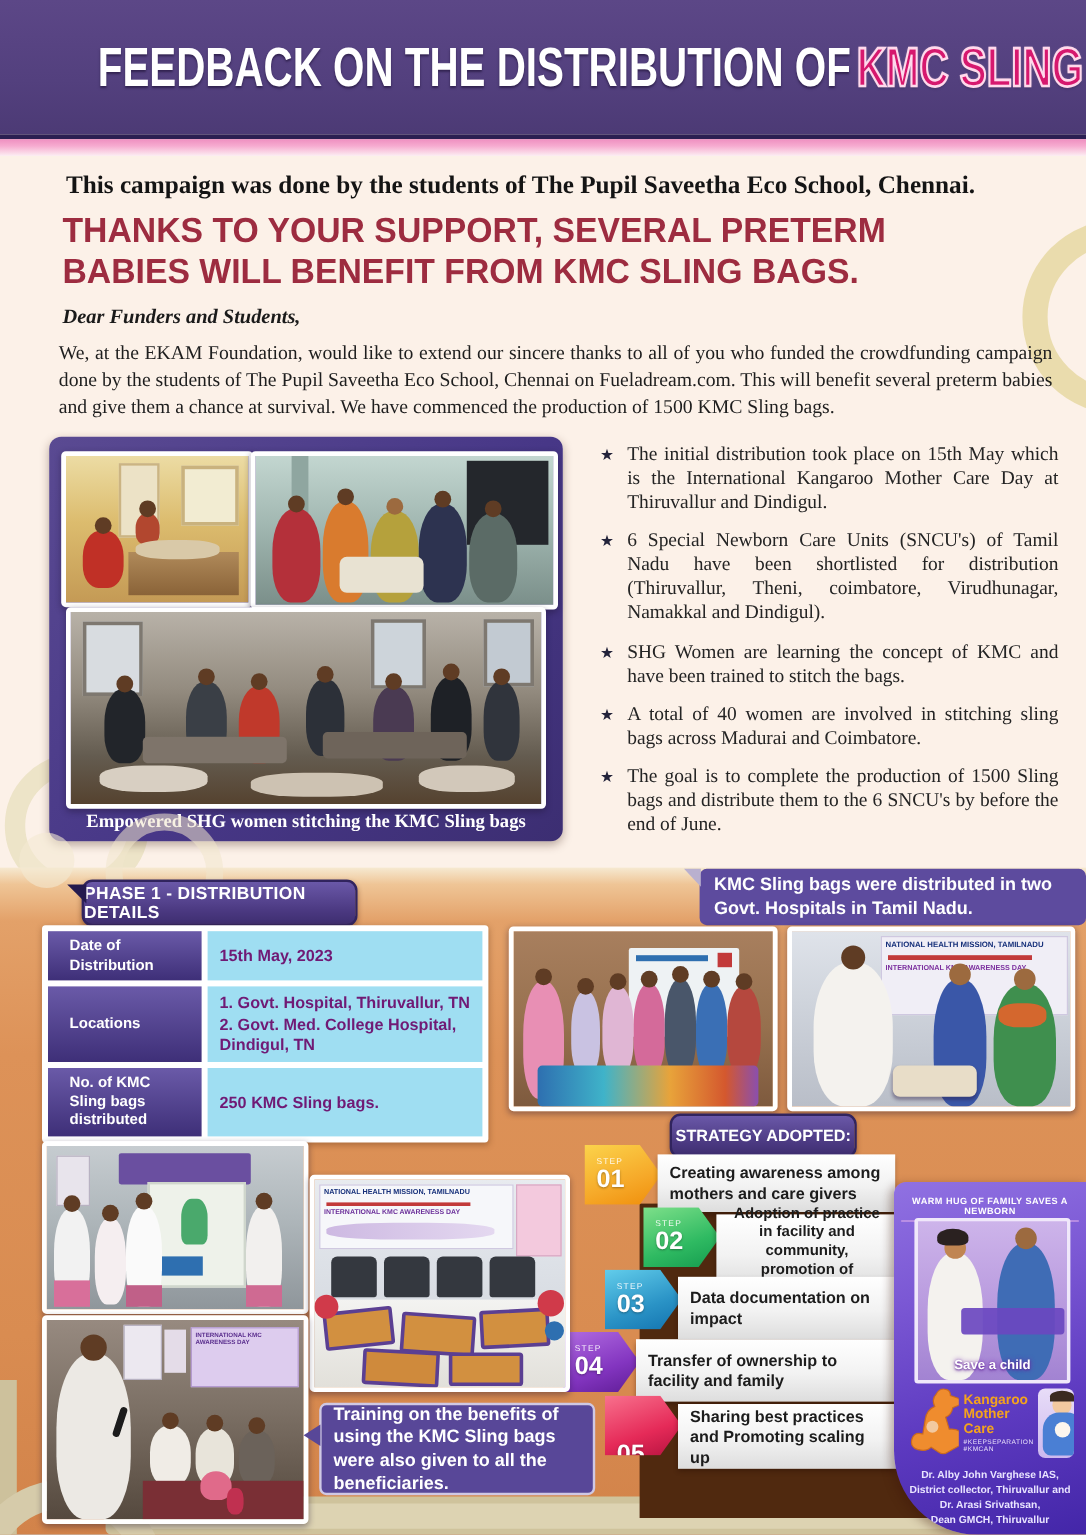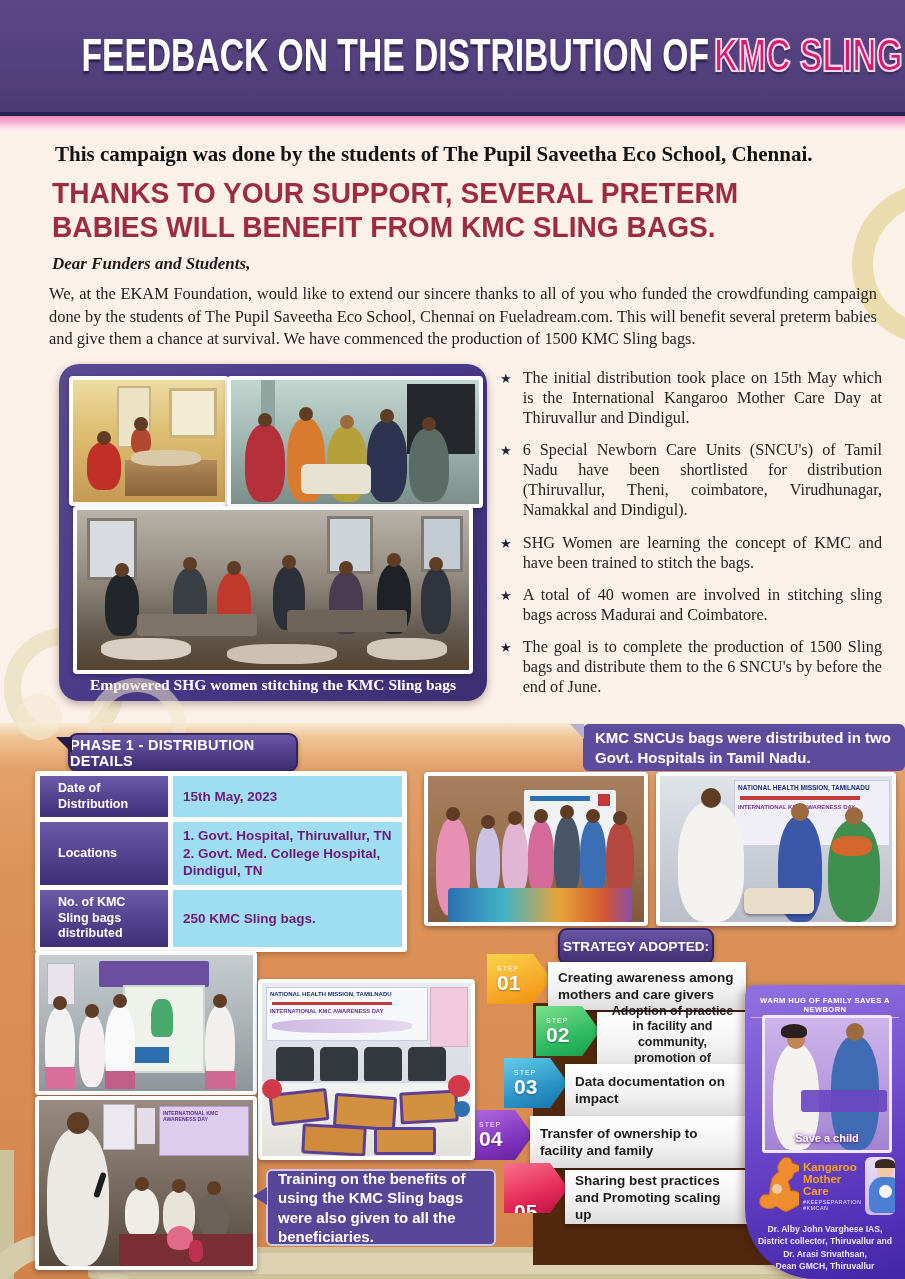--- a/index.html
+++ b/index.html
@@ -31,21 +31,21 @@
 
   
   .ring{border-radius:50%;}
   .ring-right{left:852px;top:183px;width:120px;height:120px;border:21px solid #e6d8a2;opacity:.85;}
   .ring-left{left:4px;top:628px;width:86px;height:86px;border:17px solid #ece3c6;opacity:.95;}
   .ring-bl{left:-28px;top:1233px;width:118px;height:118px;border:24px solid #d6cbaa;}
   .ring-tl{left:88px;top:678px;width:70px;height:70px;border:14px solid #f0e6cc;opacity:.55;}
   .dot-tl{left:16px;top:694px;width:46px;height:46px;border-radius:50%;background:#f3ead2;opacity:.6;}
 
   
-  .collage{left:59px;top:364px;width:428px;height:337px;border-radius:20px;
+  .collage{left:41px;top:364px;width:428px;height:337px;border-radius:10px;
      background:linear-gradient(135deg,#5a4a92 0%,#473787 55%,#3c2e72 100%);
      box-shadow:0 3px 8px rgba(60,30,20,.35);}
   .photo{position:absolute;background:#888;border:4px solid #fff;border-radius:4px;overflow:hidden;
      box-shadow:0 2px 5px rgba(30,20,50,.4);}
   .caption{left:0;bottom:7px;width:100%;text-align:center;font-family:"Liberation Serif",serif;
      font-weight:bold;font-size:15.5px;color:#fff;}
 
   .pe{position:absolute;border-radius:45% 45% 38% 38%;}
   .hd{position:absolute;left:50%;top:-11px;width:14px;height:14px;margin-left:-7px;
       border-radius:50%;background:#9c6a3f;}
@@ -260,21 +260,21 @@
       <div class="plabel">Locations</div>
       <div class="pval pre">1. Govt. Hospital, Thiruvallur, TN
 2. Govt. Med. College Hospital, Dindigul, TN</div>
     </div>
     <div class="prow r4">
       <div class="plabel">No. of KMC Sling bags distributed</div>
       <div class="pval">250 KMC Sling bags.</div>
     </div>
   </div>
 
-  <div class="a kmc-note">KMC SNCUs bags were distributed in two Govt. Hospitals in Tamil Nadu.</div>
+  <div class="a kmc-note">KMC Sling bags were distributed in two Govt. Hospitals in Tamil Nadu.</div>
 
   <div class="a photo" style="left:424px;top:772px;width:216px;height:146px;background:linear-gradient(180deg,#a87f5e 0%,#96704e 55%,#7e5a3e 100%);">
     <div class="a" style="left:96px;top:14px;width:92px;height:74px;background:#eef2f4;border-radius:2px;"></div>
     <div class="a" style="left:102px;top:20px;width:60px;height:5px;background:#2e6fb0;"></div>
     <div class="a" style="left:170px;top:18px;width:12px;height:12px;background:#c23a3a;"></div>
     <div class="pe" style="left:8px;top:42px;width:34px;height:98px;background:#e88fb4;">
         <span class="hd dk"></span>
       </div>
     <div class="pe" style="left:48px;top:50px;width:24px;height:70px;background:#c9c2e2;">
         <span class="hd dk"></span>

